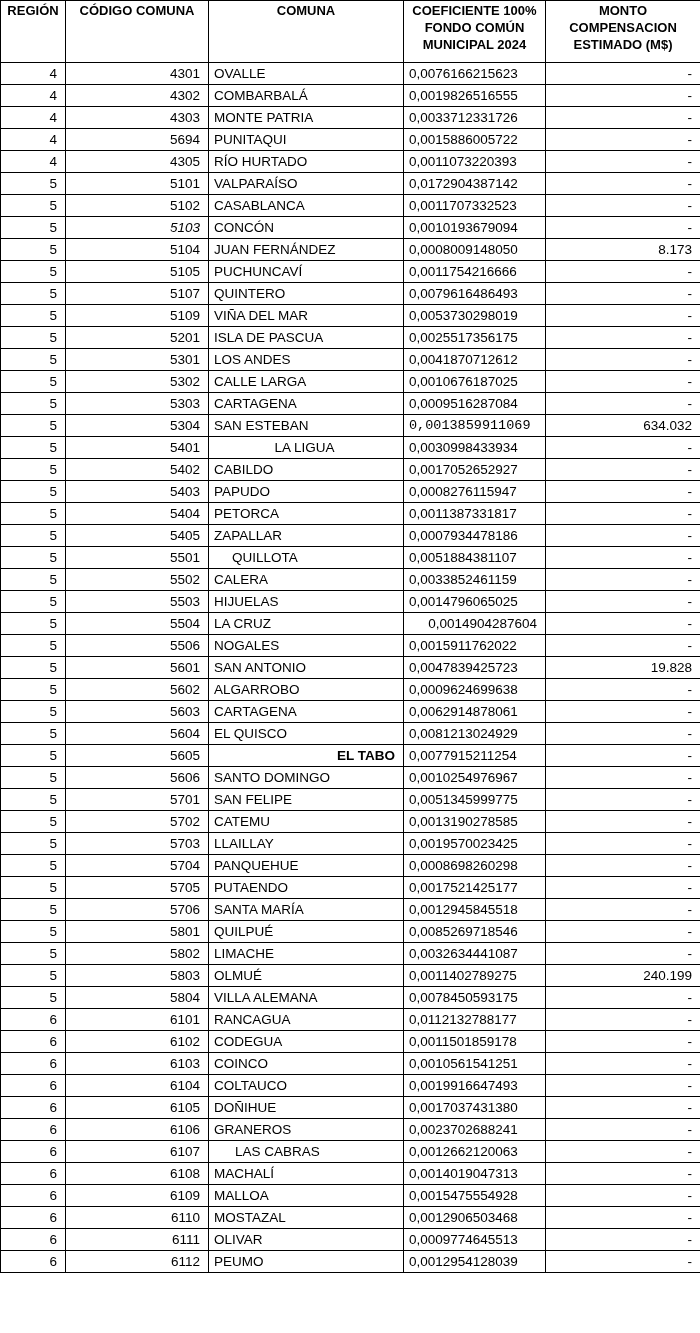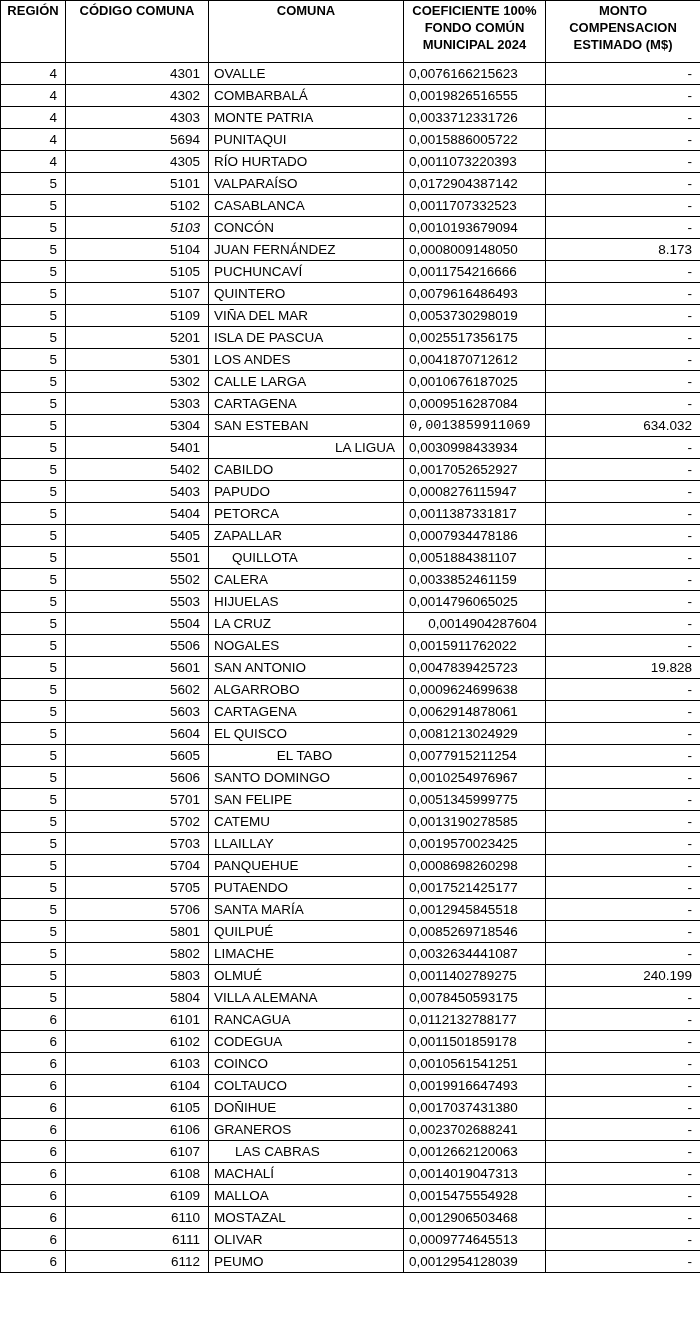--- a/index.html
+++ b/index.html
@@ -183,21 +183,21 @@
       <tr data-name="table-row">
         <td data-name="cell-region" style="text-align: right;">5</td>
         <td data-name="cell-codigo-comuna" style="text-align: right;">5304</td>
         <td data-name="cell-comuna" style="text-align: left;">SAN ESTEBAN</td>
         <td data-name="cell-coeficiente" style="text-align: left; font-family: Liberation Mono, monospace;">0,0013859911069</td>
         <td data-name="cell-monto" style="text-align: right;">634.032</td>
       </tr>
       <tr data-name="table-row">
         <td data-name="cell-region" style="text-align: right;">5</td>
         <td data-name="cell-codigo-comuna" style="text-align: right;">5401</td>
-        <td data-name="cell-comuna" style="text-align: right;">LA LIGUA</td>
+        <td data-name="cell-comuna" style="text-align: center;">LA LIGUA</td>
         <td data-name="cell-coeficiente" style="text-align: left;">0,0030998433934</td>
         <td data-name="cell-monto" style="text-align: right;">-</td>
       </tr>
       <tr data-name="table-row">
         <td data-name="cell-region" style="text-align: right;">5</td>
         <td data-name="cell-codigo-comuna" style="text-align: right;">5402</td>
         <td data-name="cell-comuna" style="text-align: left;">CABILDO</td>
         <td data-name="cell-coeficiente" style="text-align: left;">0,0017052652927</td>
         <td data-name="cell-monto" style="text-align: right;">-</td>
       </tr>
@@ -281,21 +281,21 @@
       <tr data-name="table-row">
         <td data-name="cell-region" style="text-align: right;">5</td>
         <td data-name="cell-codigo-comuna" style="text-align: right;">5604</td>
         <td data-name="cell-comuna" style="text-align: left;">EL QUISCO</td>
         <td data-name="cell-coeficiente" style="text-align: left;">0,0081213024929</td>
         <td data-name="cell-monto" style="text-align: right;">-</td>
       </tr>
       <tr data-name="table-row">
         <td data-name="cell-region" style="text-align: right;">5</td>
         <td data-name="cell-codigo-comuna" style="text-align: right;">5605</td>
-        <td data-name="cell-comuna" style="text-align: center;">EL TABO</td>
+        <td data-name="cell-comuna" style="text-align: right; font-weight: bold;">EL TABO</td>
         <td data-name="cell-coeficiente" style="text-align: left;">0,0077915211254</td>
         <td data-name="cell-monto" style="text-align: right;">-</td>
       </tr>
       <tr data-name="table-row">
         <td data-name="cell-region" style="text-align: right;">5</td>
         <td data-name="cell-codigo-comuna" style="text-align: right;">5606</td>
         <td data-name="cell-comuna" style="text-align: left;">SANTO DOMINGO</td>
         <td data-name="cell-coeficiente" style="text-align: left;">0,0010254976967</td>
         <td data-name="cell-monto" style="text-align: right;">-</td>
       </tr>

